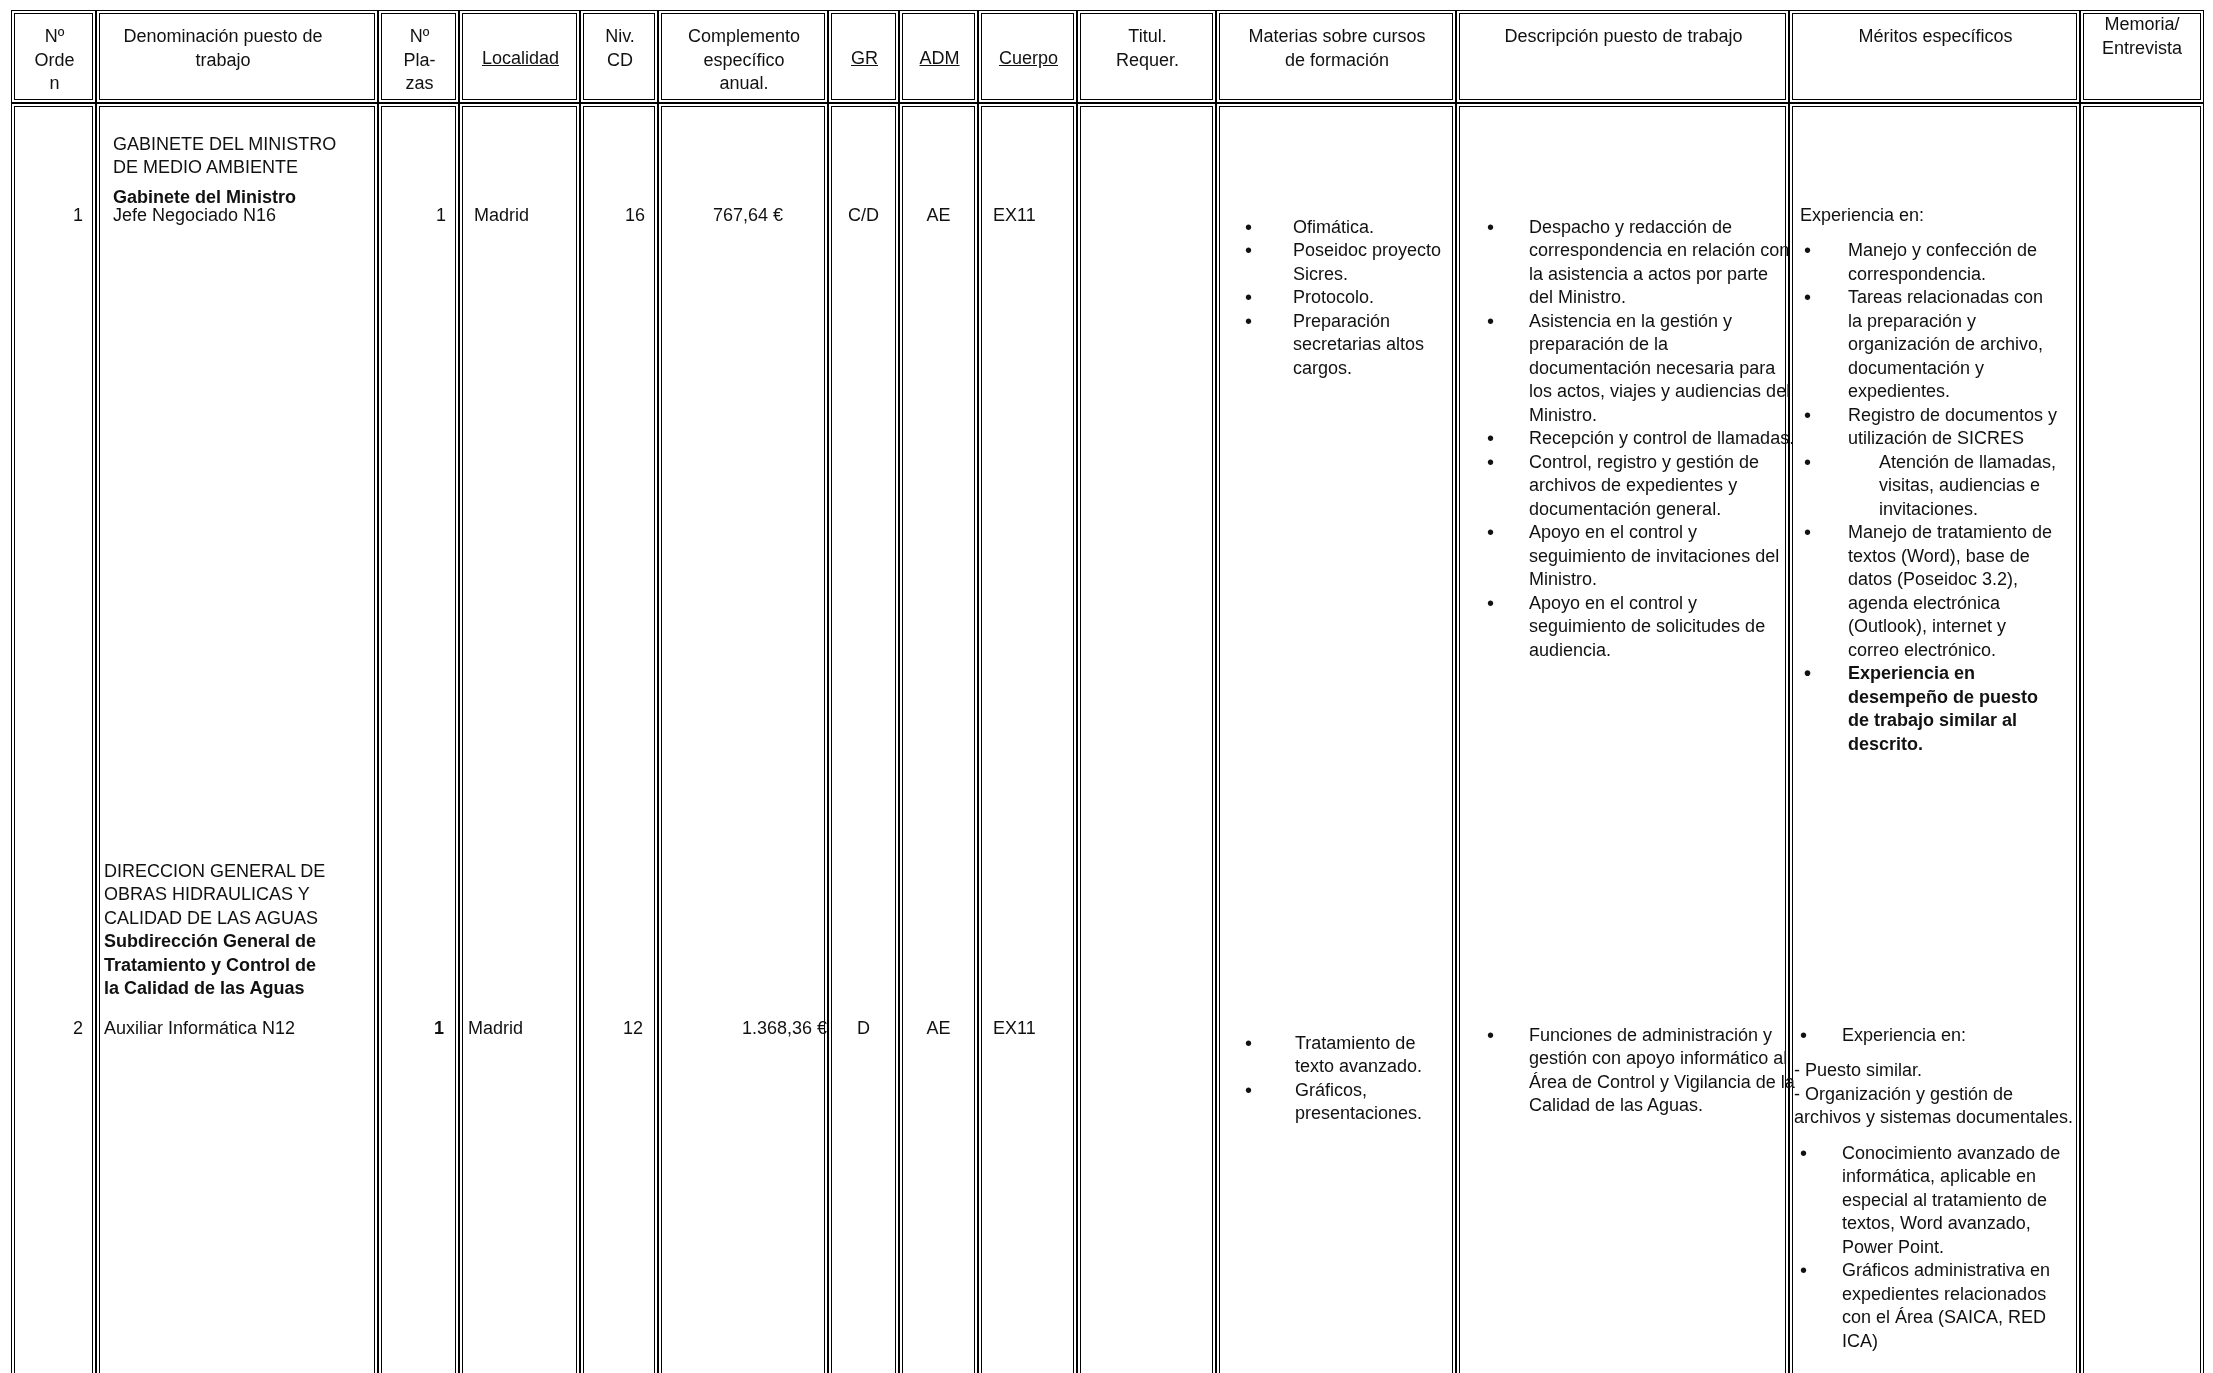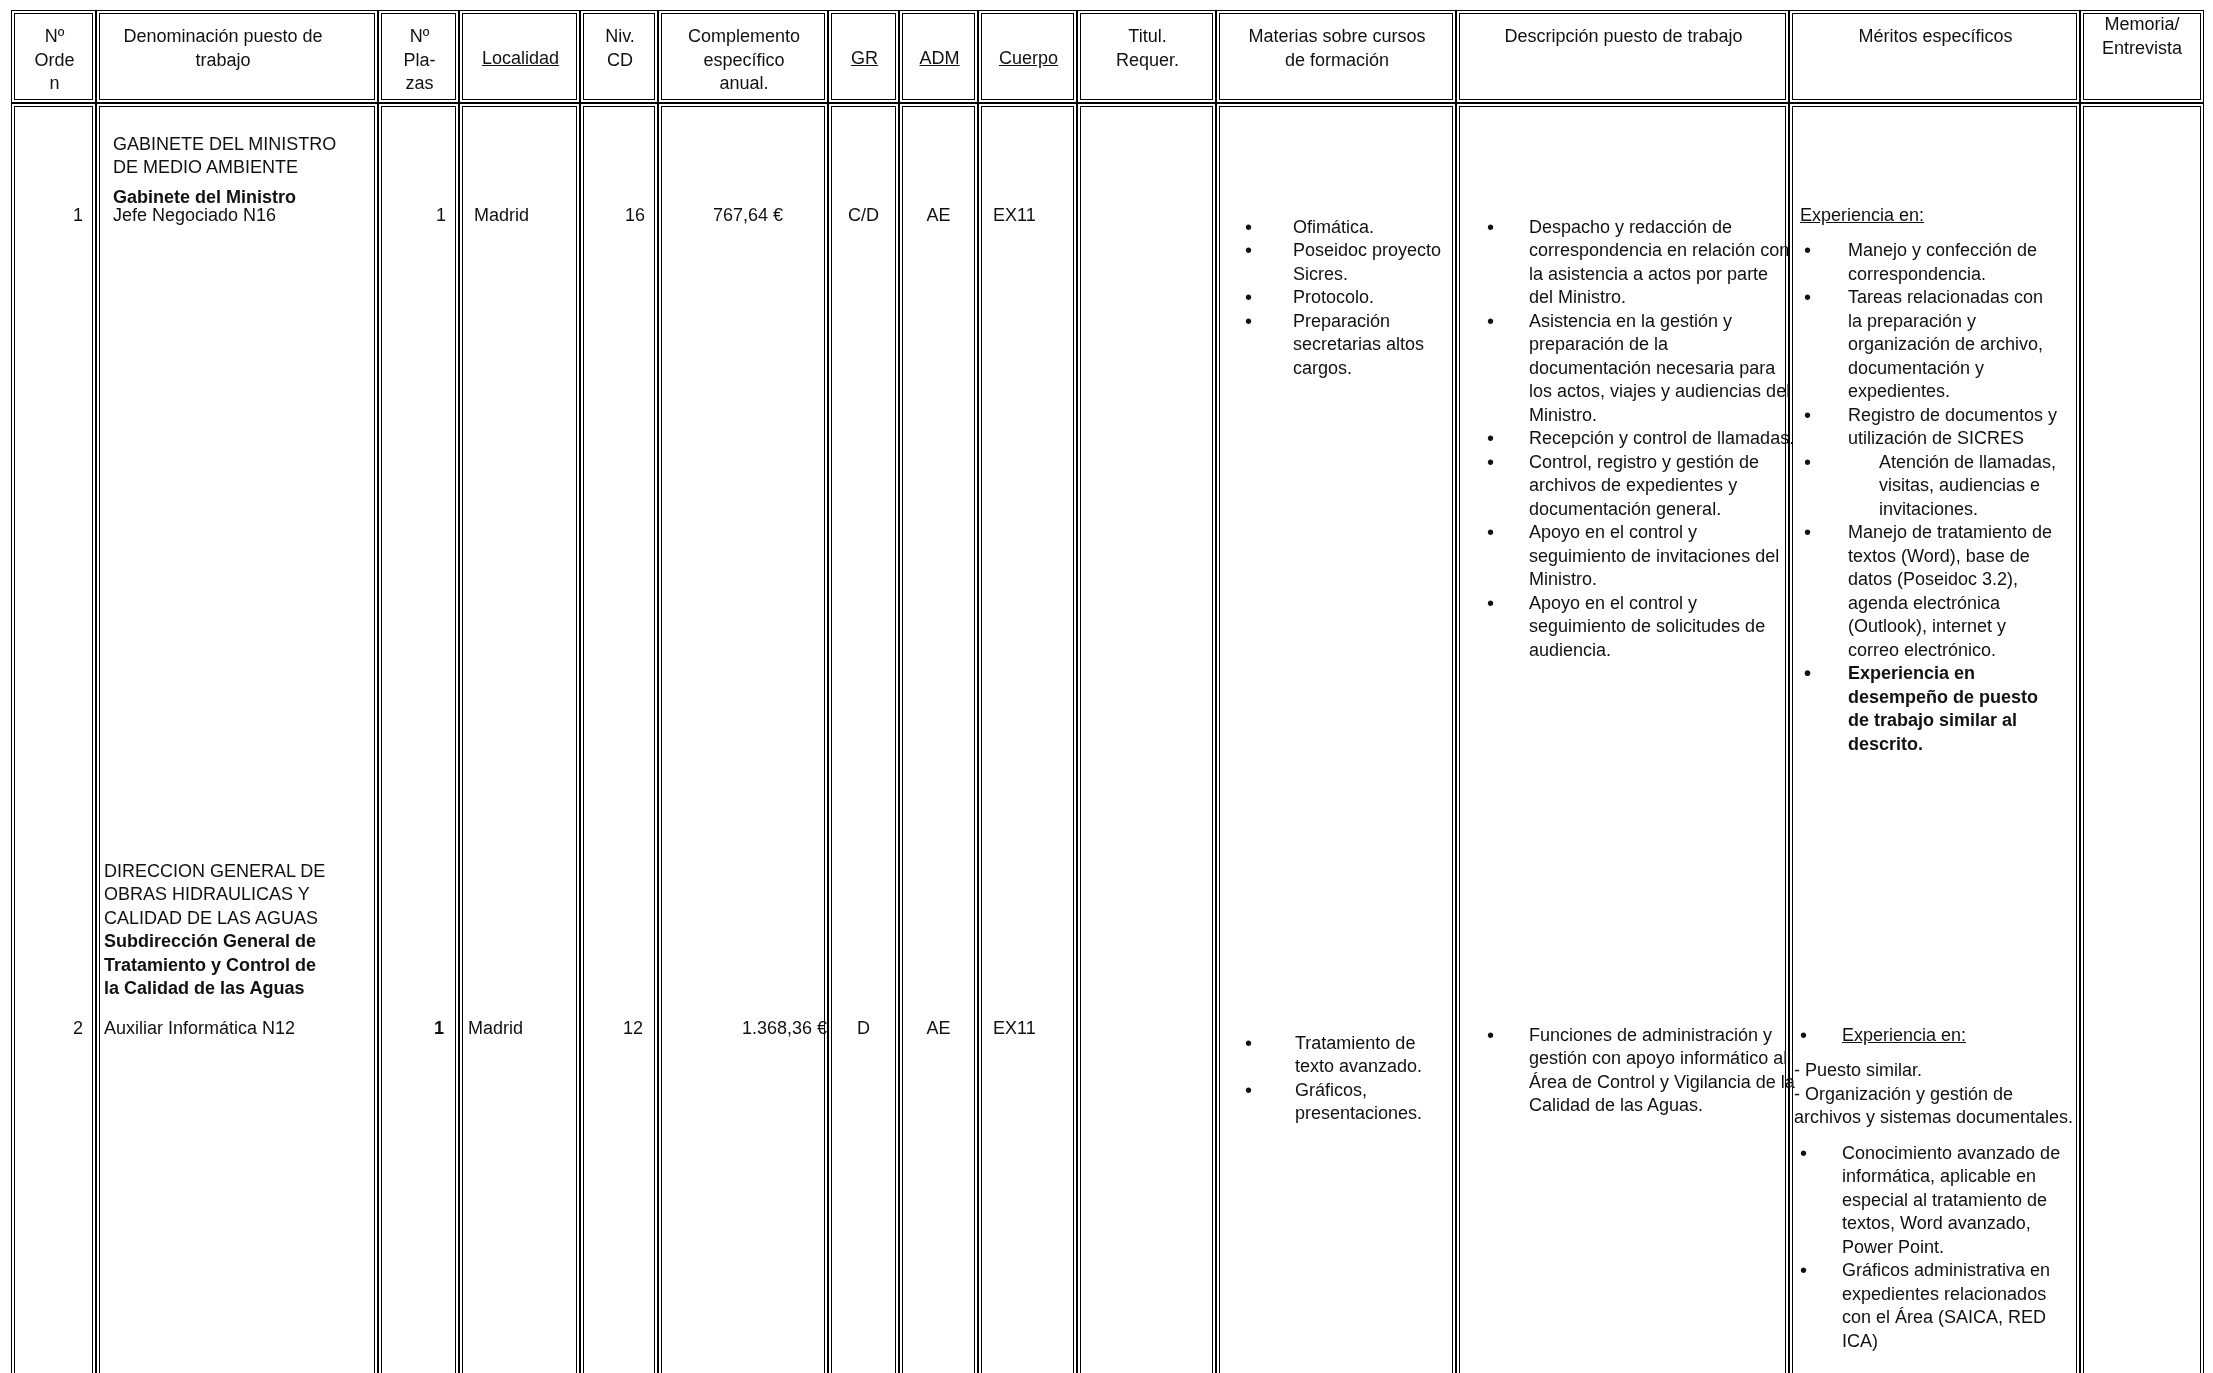--- a/index.html
+++ b/index.html
@@ -14,21 +14,21 @@
   th .hc { padding:14px 10px 6px 12px; }
   th.center .hc { text-align:center; }
   th.mid .hc { padding-top:36px;text-decoration:underline; }
   .hdr-row { height:92px;margin-top:13px; }
   .body-row td { height:1400px; }
   .cell { position:relative; height:100%; }
   .abs { position:absolute; }
   .r { text-align:right; }
   .c { text-align:center; }
   .b { font-weight:bold; }
-  .u { text-decoration:underline; }
+  .u { }
   ul.blt { list-style:none; margin:12px; padding:0; }
   ul.blt li { position:relative; padding-left:56px; }
   ul.blt li::before { content:"\2022"; position:absolute; left:10px; top:0; font-size:20px; }
 </style>
 </head>
 <body>
 
 <table class="grid">
   <colgroup>
     <col style="width:85px">

